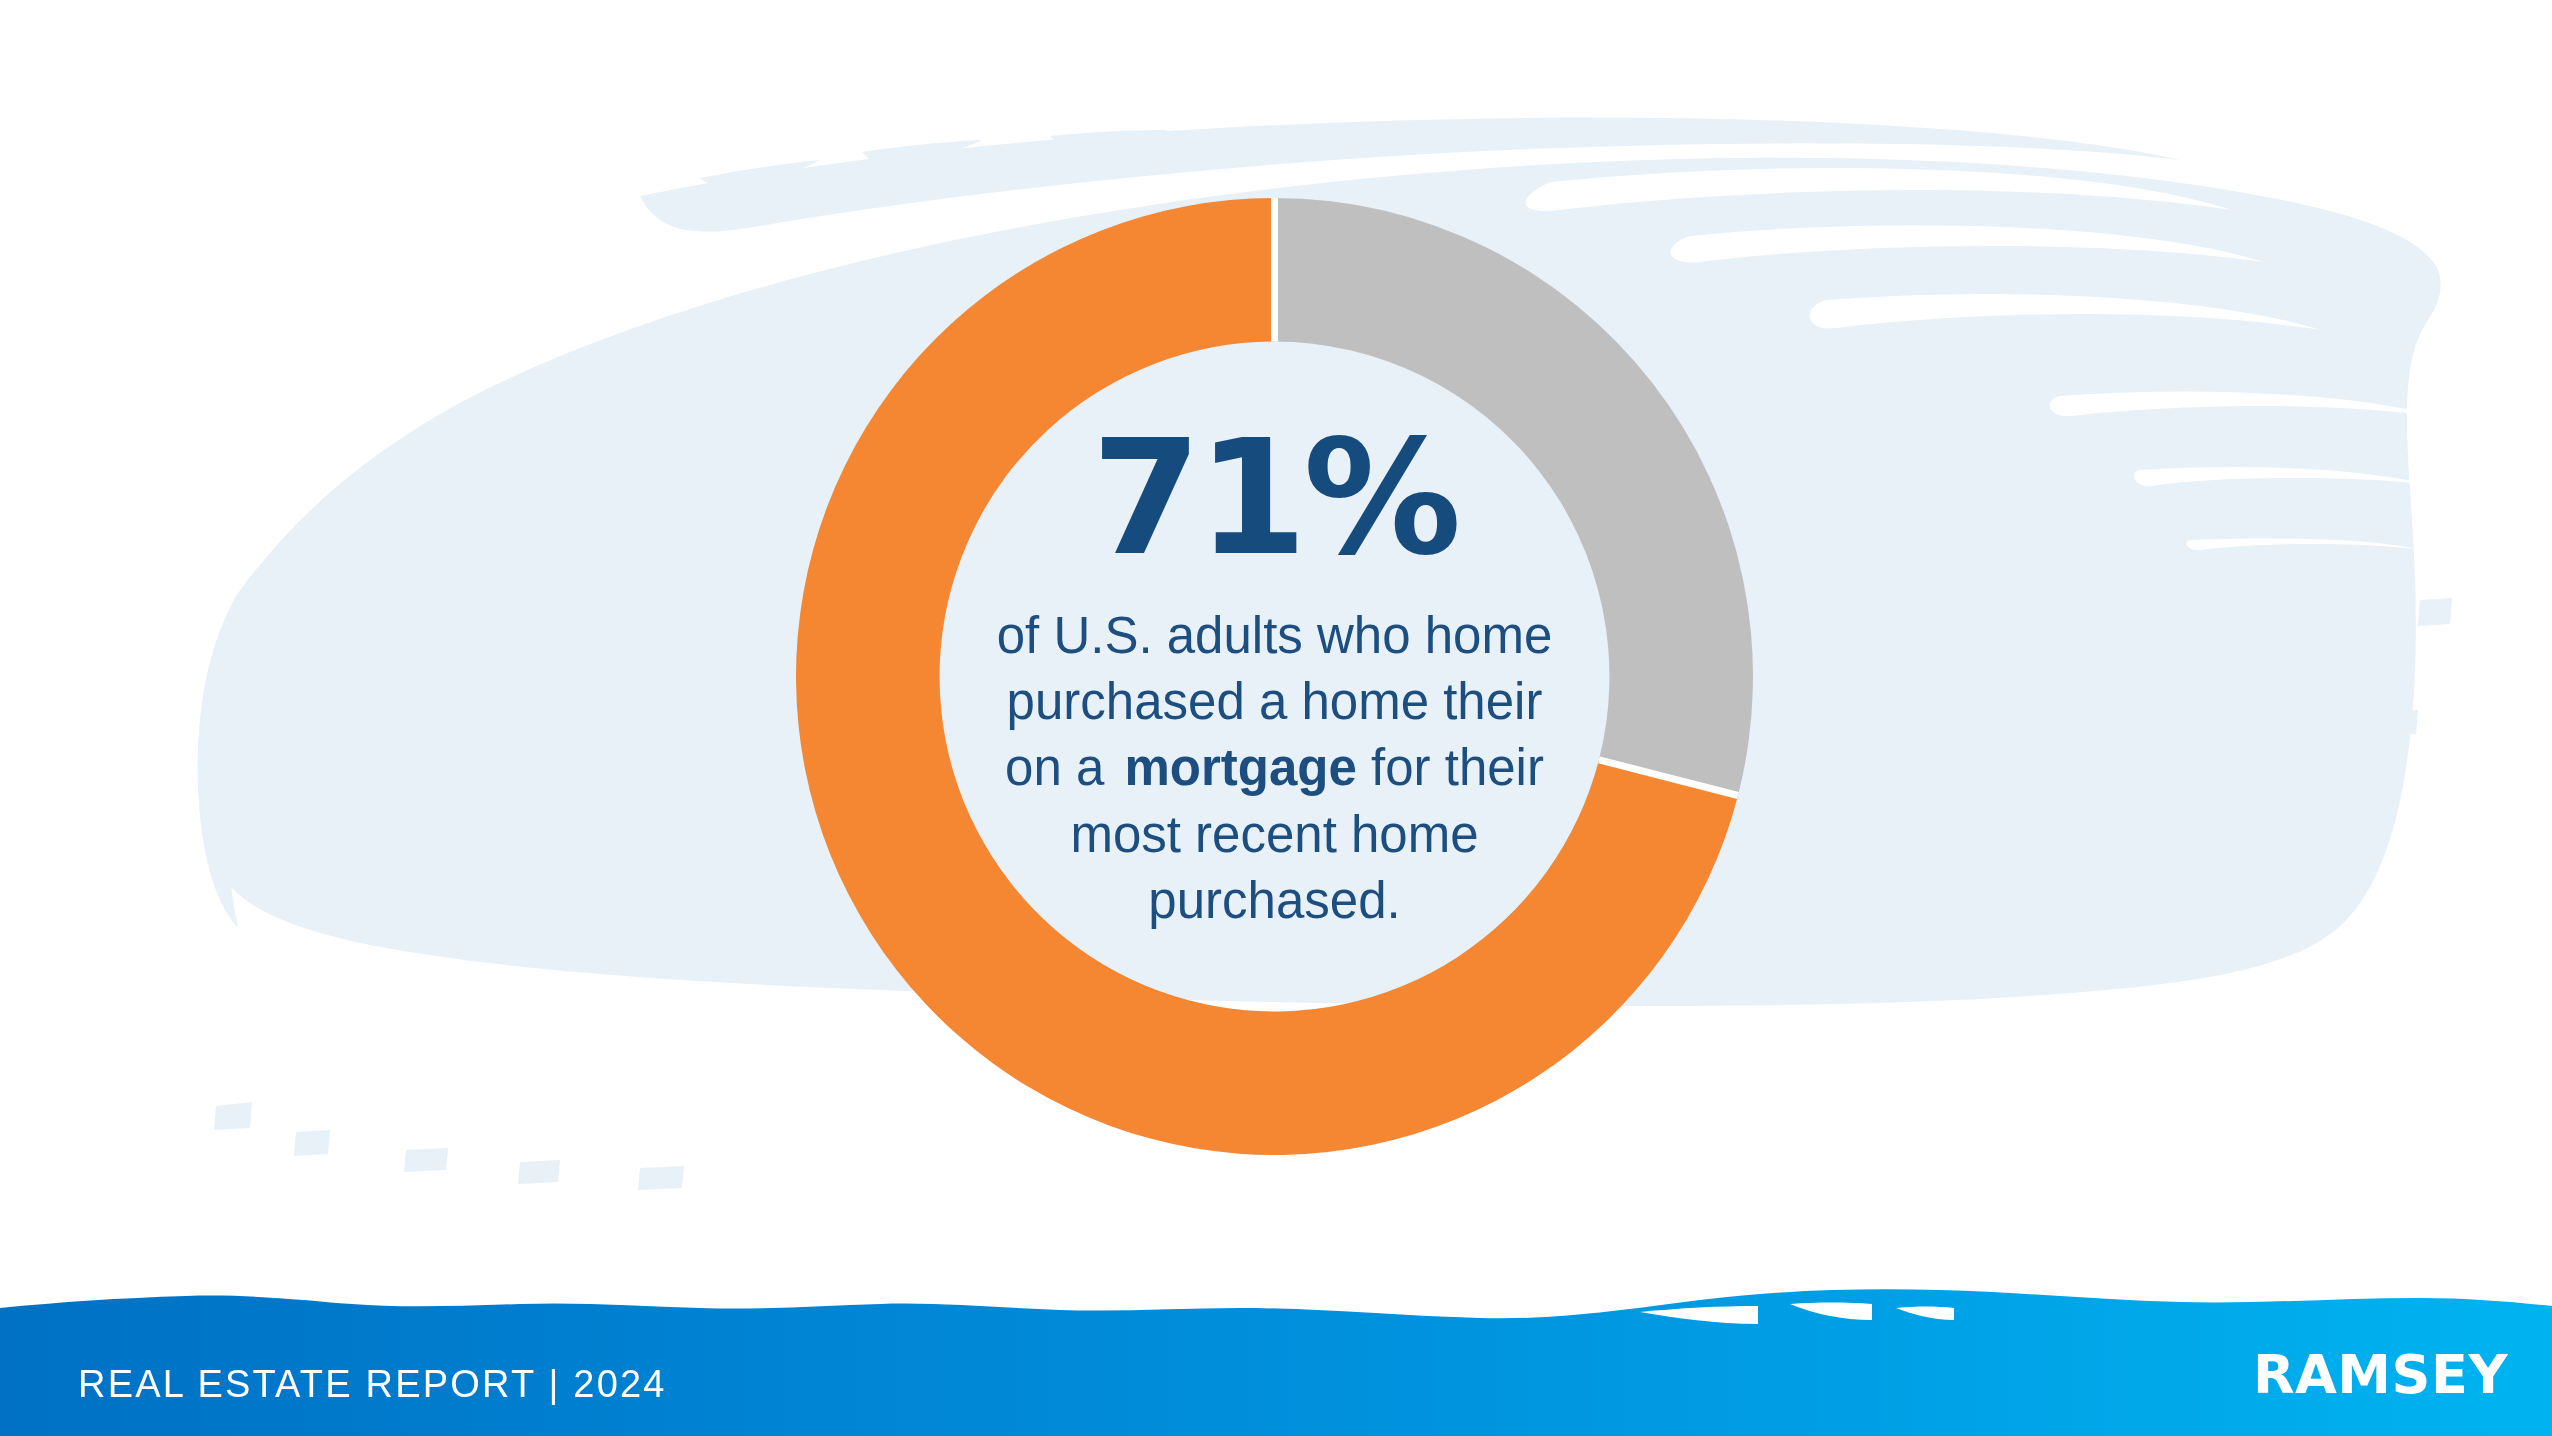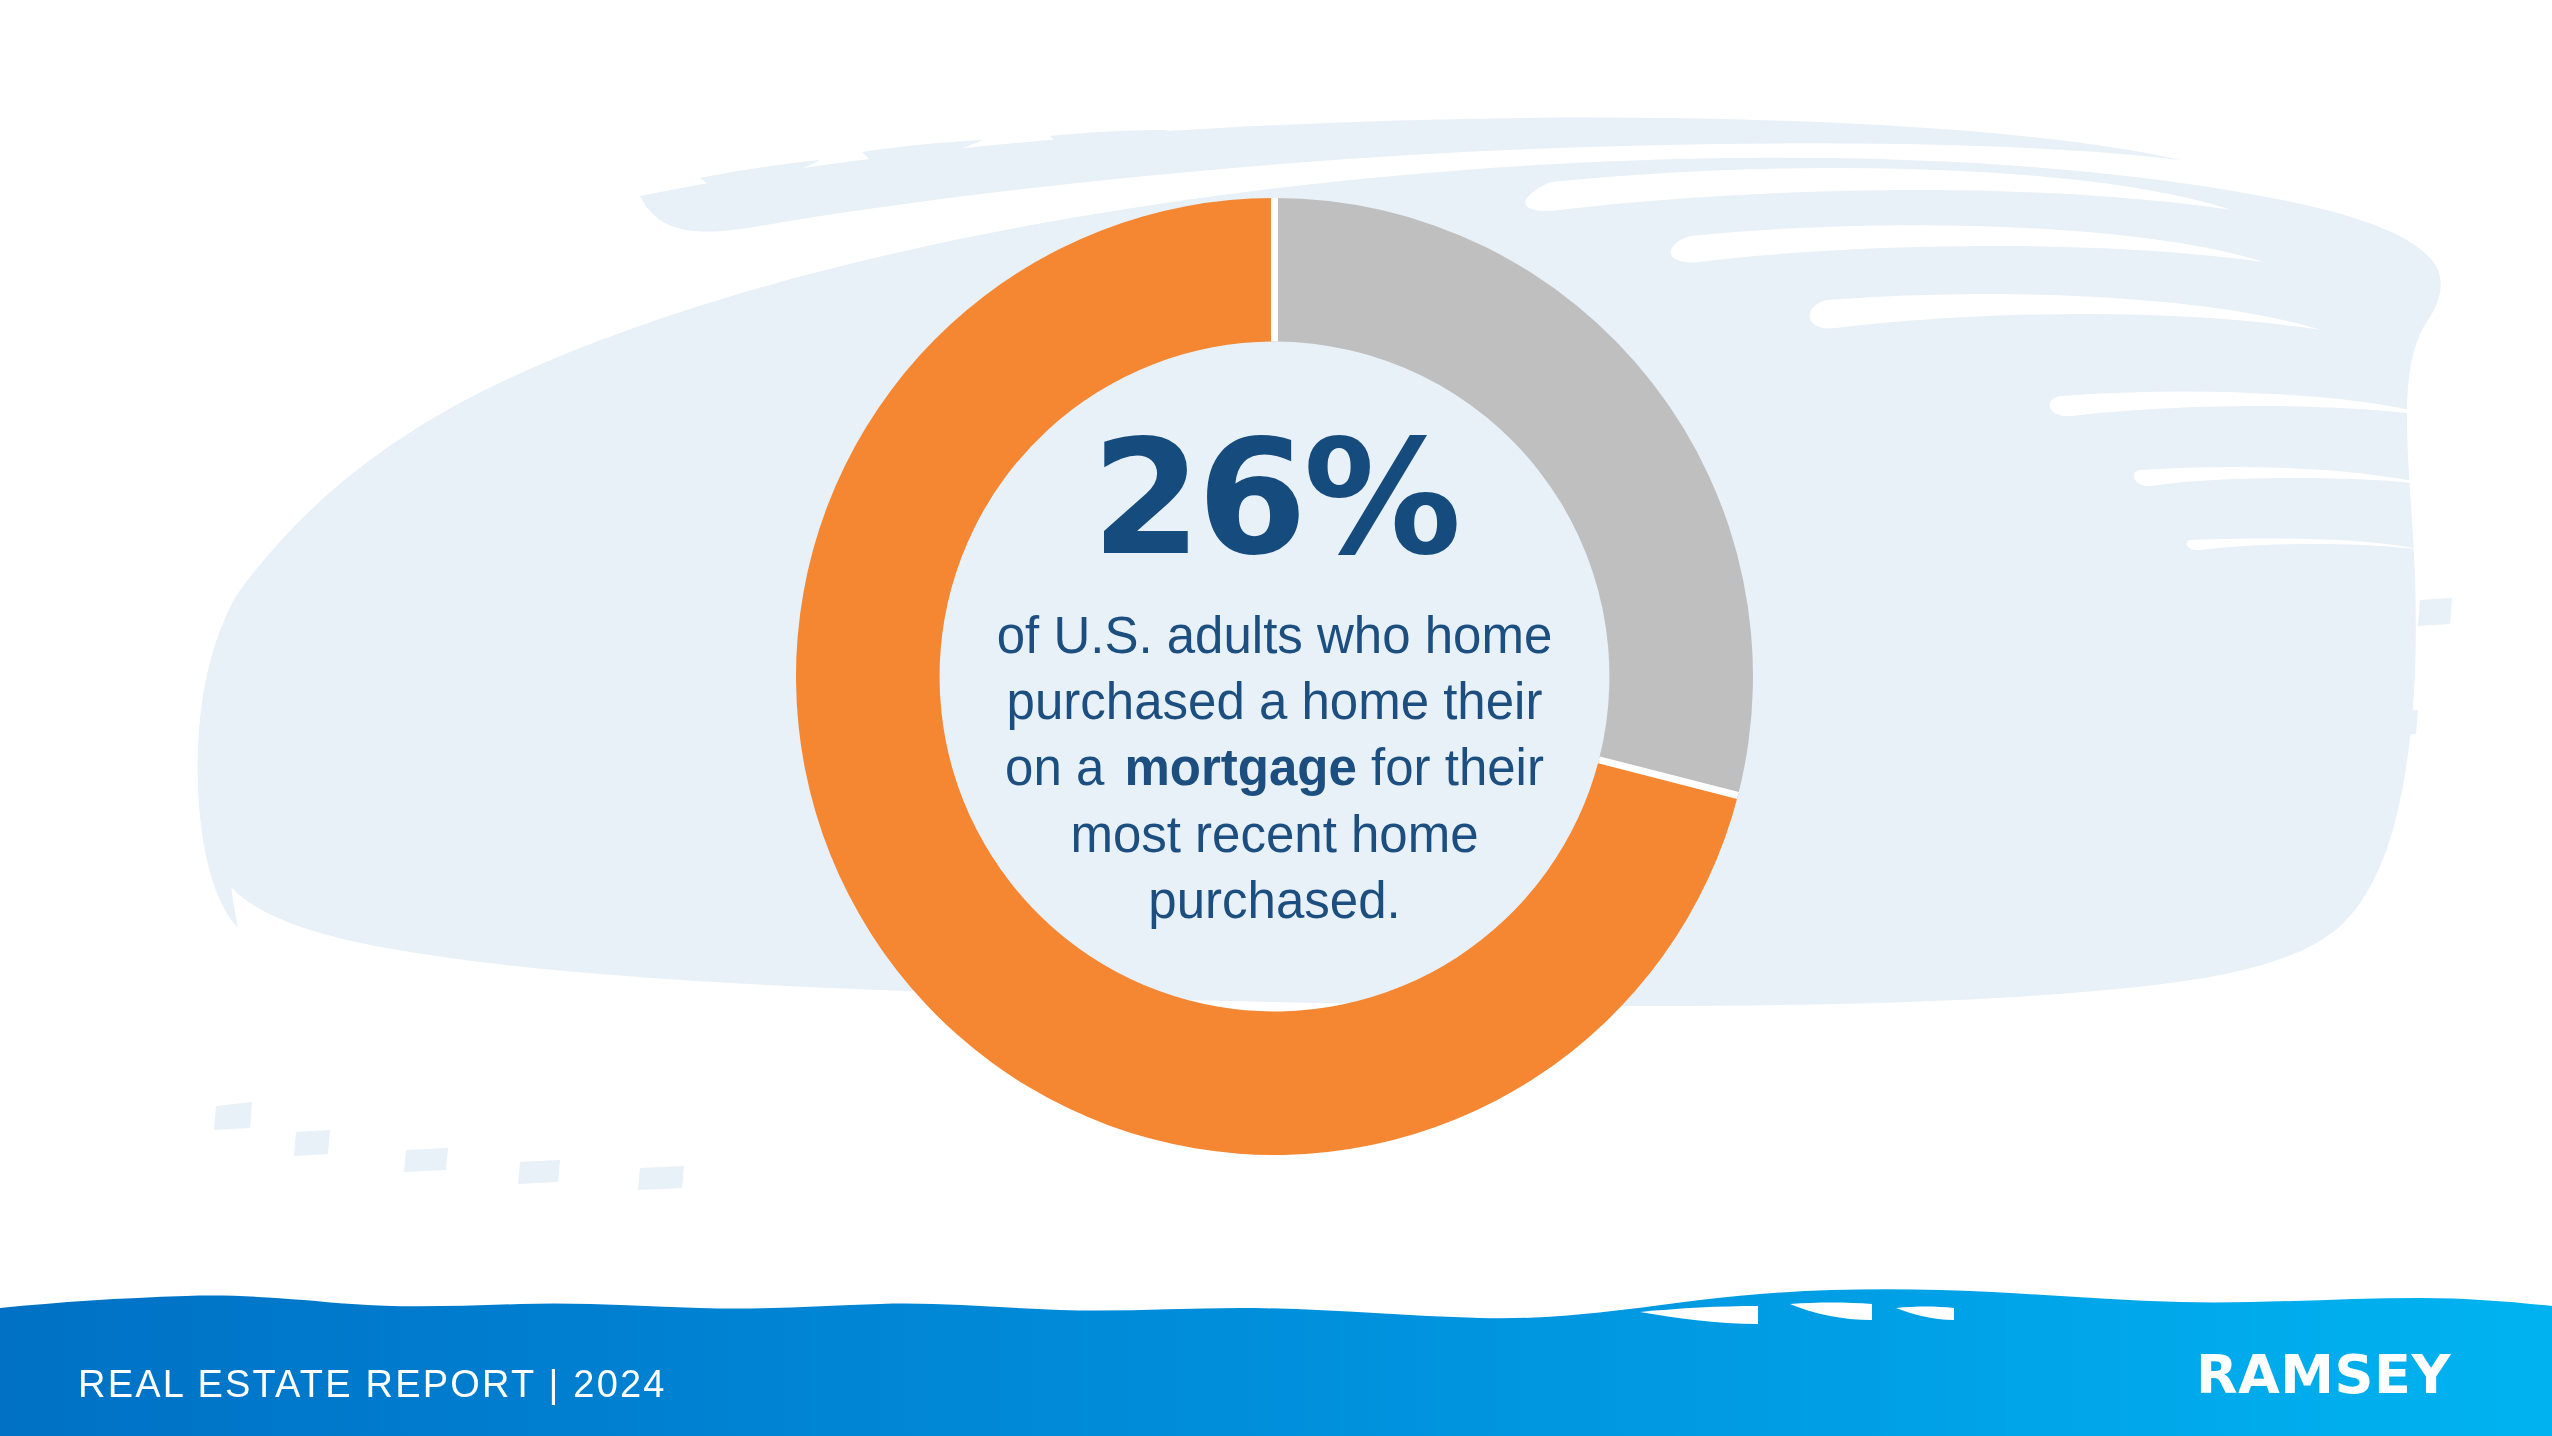--- a/index.html
+++ b/index.html
@@ -103,21 +103,21 @@
   }
   .footer-content {
     position: absolute;
     left: 0;
     top: 0;
     width: 2552px;
     height: 150px;
     display: flex;
     align-items: flex-end;
     justify-content: space-between;
-    padding: 0 101px 30px 78px;
+    padding: 0 44px 30px 78px;
     box-sizing: border-box;
   }
   .footer-label {
     font-family: "Liberation Sans", sans-serif;
     font-size: 38px;
     font-weight: 400;
     letter-spacing: 2.2px;
     color: #ffffff;
     white-space: nowrap;
   }
@@ -224,21 +224,21 @@
 
       <path id="slice-gray" fill="#BFBFBF" d="M 478.50000000000006,0 A 478.5,478.5 0 0 1 941.96704260005,597.498111008383 L 802.926929820035,561.7986777058682 A 334.95,334.95 0 0 0 478.5,143.55 Z"></path>
 
       <path id="slice-orange" fill="#F58632" d="M 941.96704260005,597.498111008383 A 478.5,478.5 0 1 1 478.4999999999999,0 L 478.49999999999994,143.55 A 334.95,334.95 0 1 0 802.926929820035,561.7986777058682 Z"></path>
 
       <line x1="478.50000000000006" y1="0" x2="478.5" y2="143.55" stroke="#FFFFFF" stroke-width="7"></line>
       <line x1="941.96704260005" y1="597.498111008383" x2="802.926929820035" y2="561.7986777058682" stroke="#FFFFFF" stroke-width="7"></line>
     </svg>
 
     <div class="donut-center">
-      <div class="stat-value">26%</div>
+      <div class="stat-value">71%</div>
       <div class="stat-desc">
         <span>of U.S. adults who home</span>
         <span>purchased a home their</span>
         <span>on a </span><b>mortgage</b><span> for their</span>
         <span>most recent home</span>
         <span>purchased.</span>
       </div>
     </div>
   </div>
 

